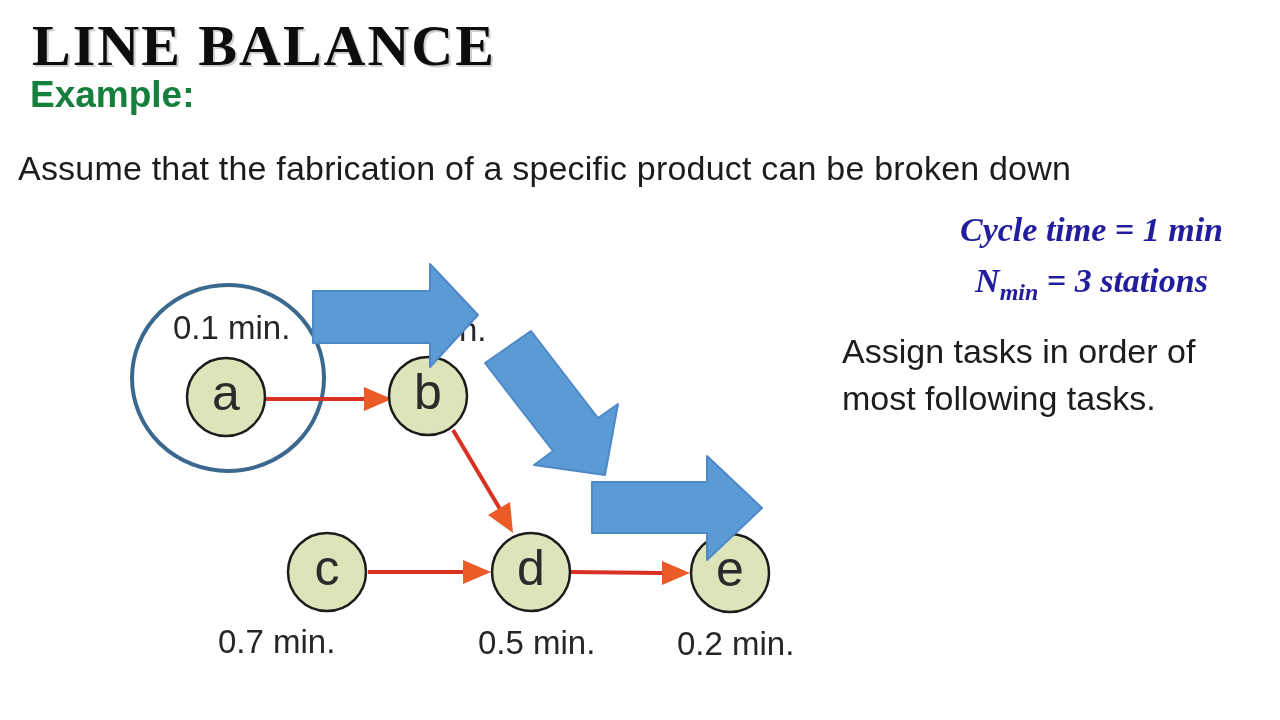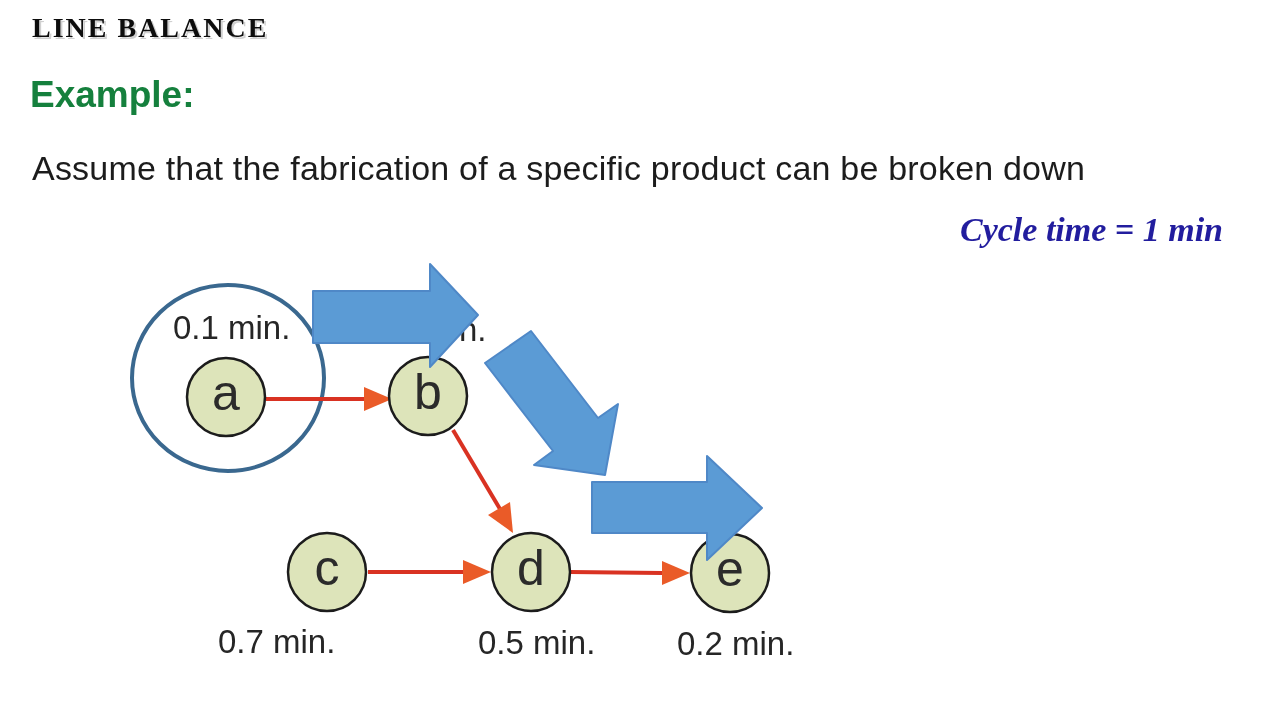--- a/index.html
+++ b/index.html
@@ -15,37 +15,37 @@
     overflow: hidden;
     font-family: "Liberation Sans", sans-serif;
     color: #1a1a1a;
   }
   .title {
     position: absolute;
     left: 32px;
     top: 12px;
     font-family: "Liberation Serif", serif;
     font-weight: 700;
-    font-size: 28px;
+    font-size: 58px;
     letter-spacing: 2px;
     color: #0d0d0d;
     text-shadow: 2px 2px 0 rgba(120,120,120,0.35);
     text-align: right;
   }
   .example-heading {
     position: absolute;
     left: 30px;
     top: 74px;
     font-weight: 700;
     font-size: 37px;
     color: #15803d;
   }
   .intro {
     position: absolute;
-    left: 32px;
+    left: 18px;
     top: 134px;
     font-size: 34px;
     letter-spacing: 0.2px;
     line-height: 68px;
     color: #1c1c1c;
   }
   .calc {
     position: absolute;
     right: 57px;
     top: 204px;
@@ -114,22 +114,27 @@
   <div class="title">LINE BALANCE</div>
 
   <div class="example-heading">Example:</div>
 
   <div class="intro">
     <div>Assume that the fabrication of a specific product can be broken down</div>
   </div>
 
   <div class="calc">
     <div>Cycle time = 1 min</div>
+    <div><span>N</span><sub>min</sub><span> = 3 stations</span></div>
   </div>
 
+  <div class="note">
+    <div>Assign tasks in order of</div>
+    <div>most following tasks.</div>
+  </div>
 
   <svg class="diagram" viewBox="0 0 1280 720">
 
     <ellipse class="highlight-ellipse" cx="228" cy="378" rx="96" ry="93" stroke="#3a688f"></ellipse>
 
     <g>
       <line class="edge-line" x1="266" y1="399" x2="364" y2="399" stroke="#d93222"></line>
       <polygon points="364,387 392,399 364,411" fill="#ea5b28"></polygon>
     </g>
     <g>

